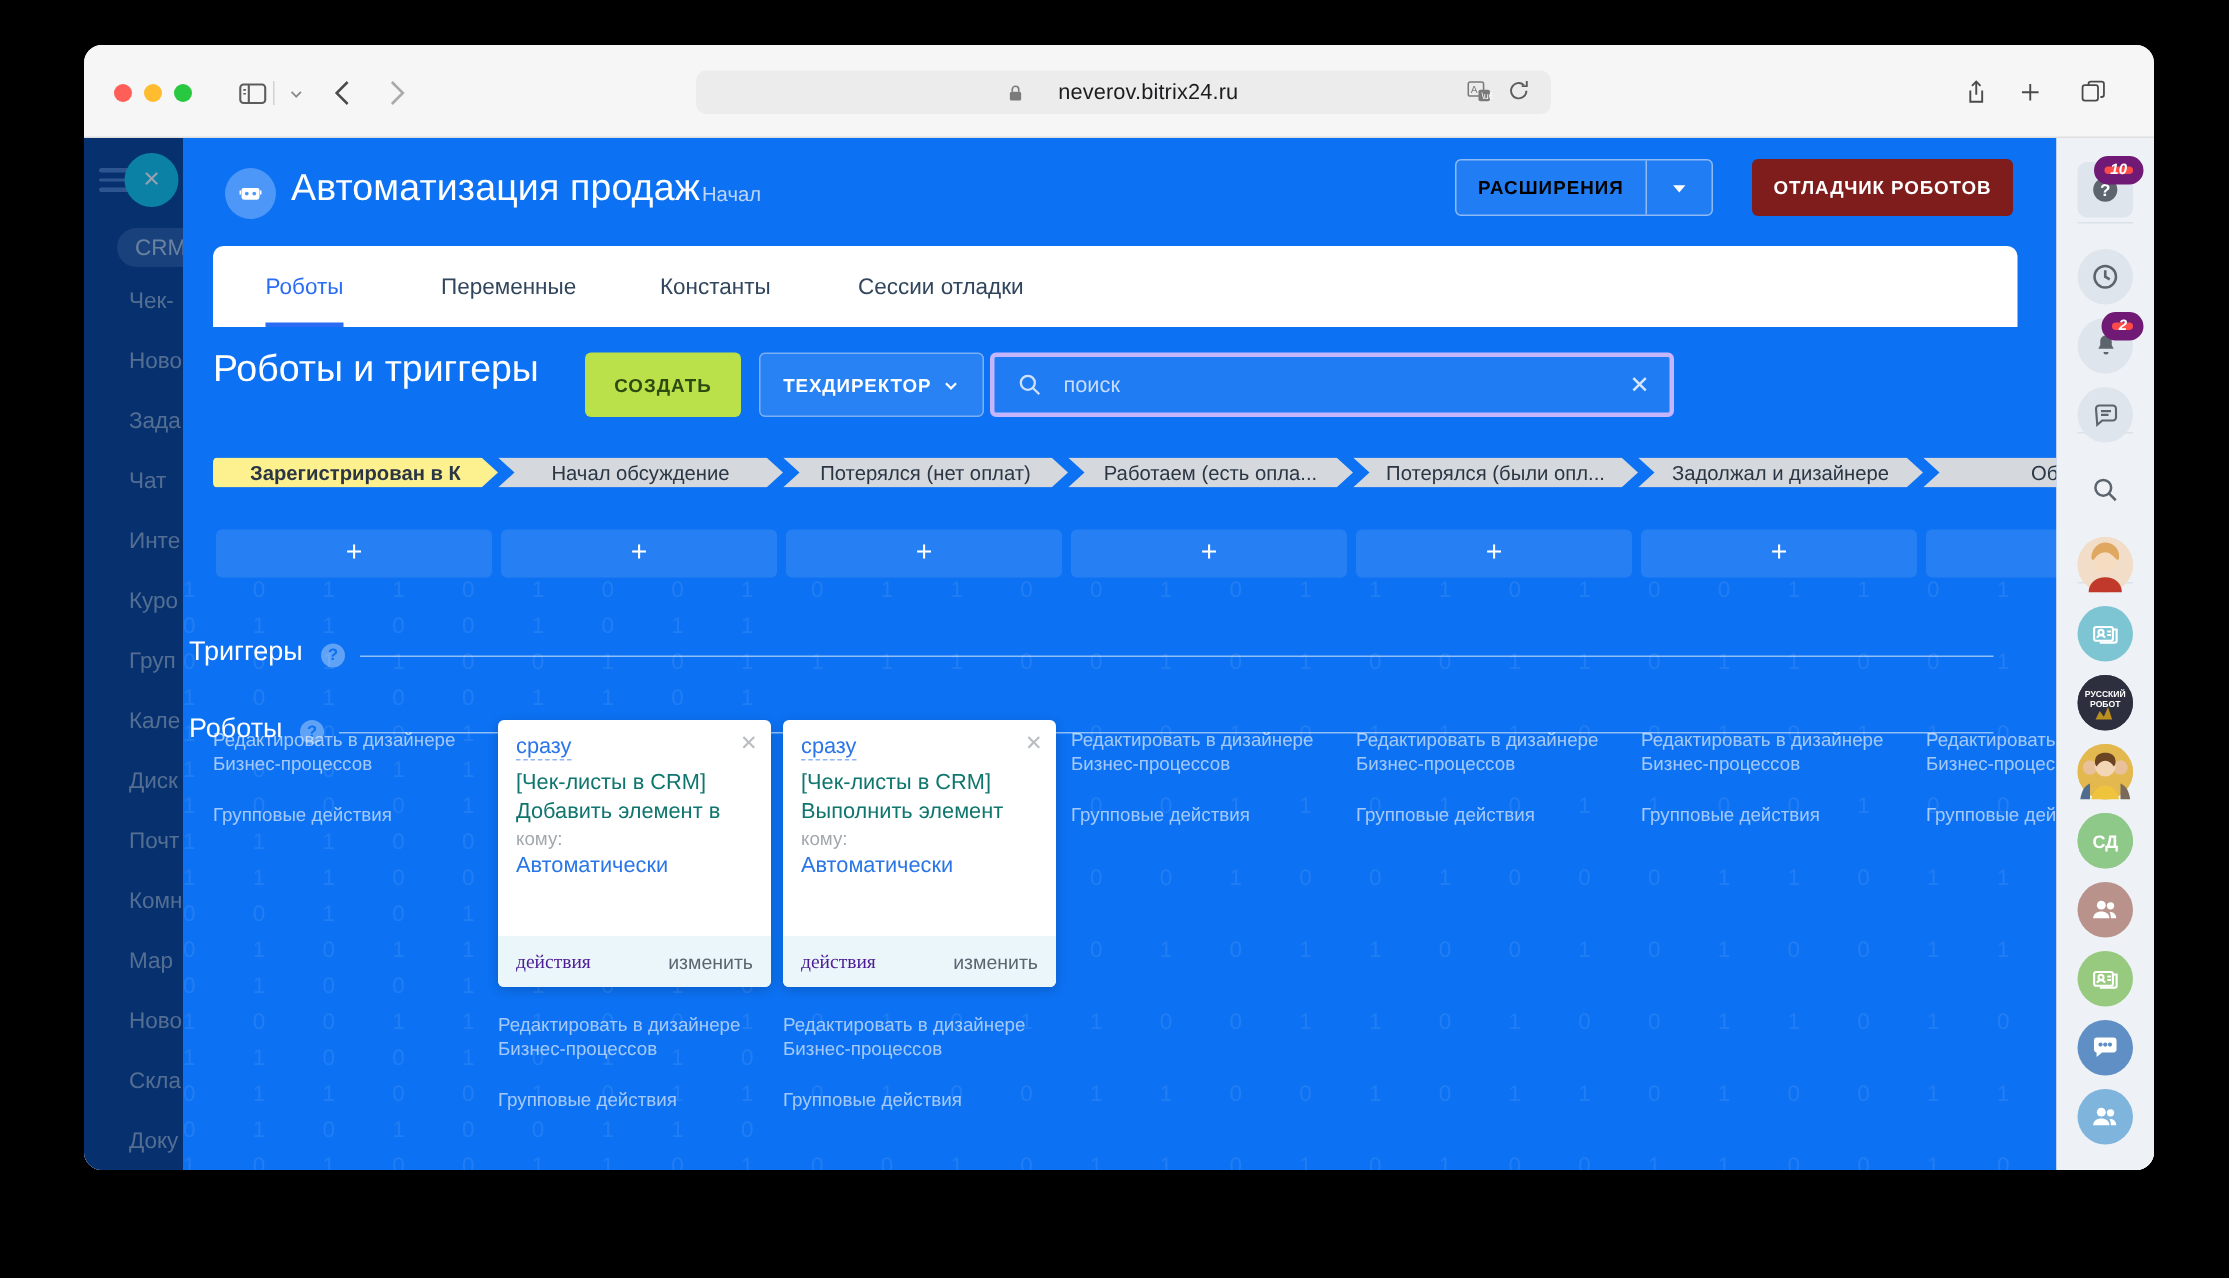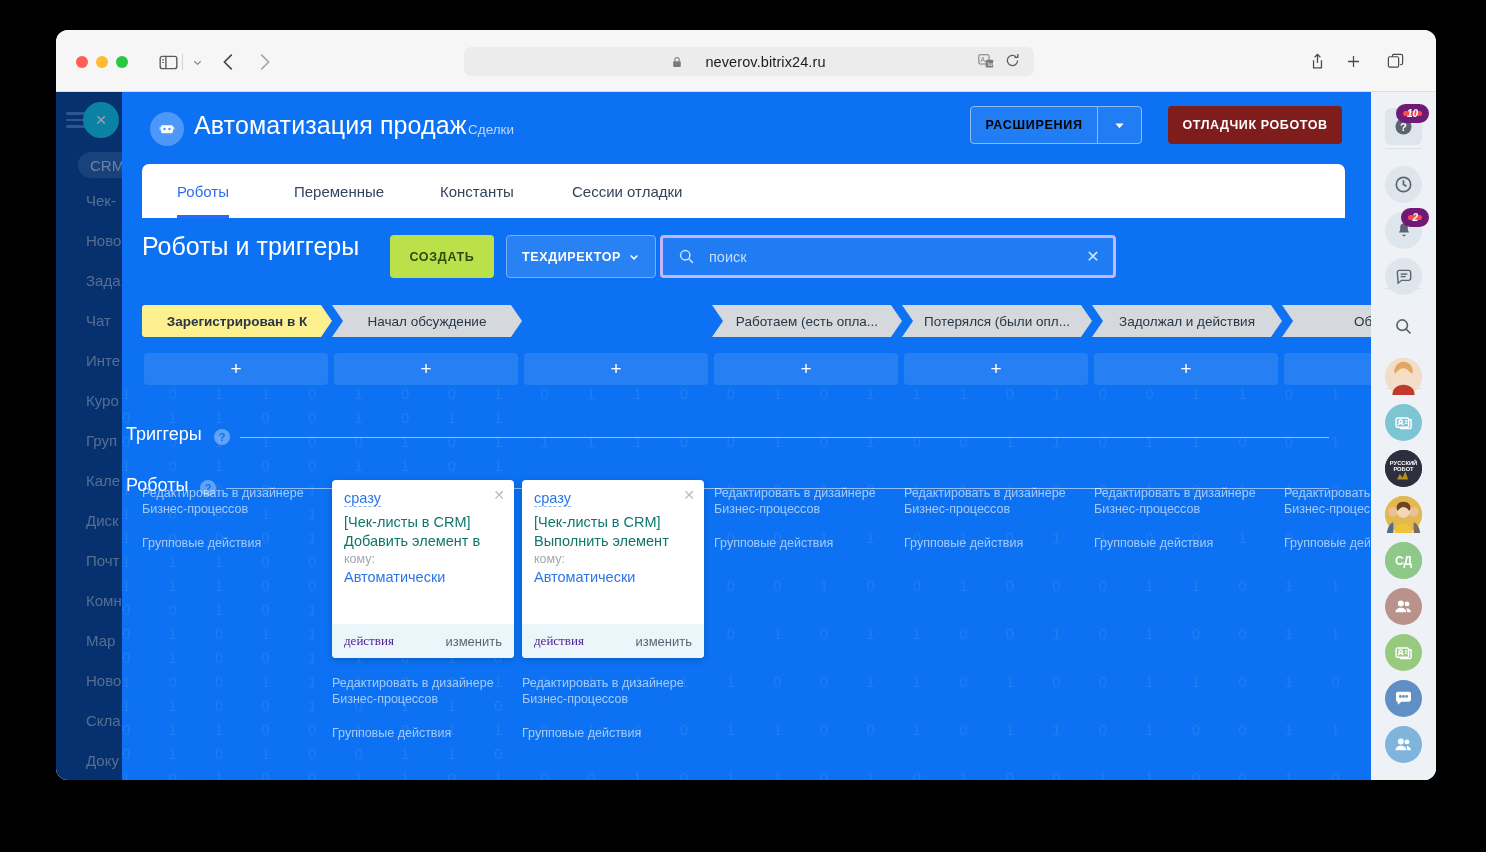--- a/index.html
+++ b/index.html
@@ -224,21 +224,21 @@
   #search-icon-wrap { width: 46px; display:flex; align-items:center; justify-content:center; color:#cfe1fb; }
   #search-input-text { flex:1; color:#c8dcfb; font-size: 14.5px; }
   #search-clear { width: 40px; display:flex; align-items:center; justify-content:center; color:#d6e6fd; font-size:16px;}
 
   
   #stages-row {
     position:absolute; left: 20px; top: 213px;
     width: 1229px; height: 32px;
   }
   .stage-tab {
-    position:absolute; top: 0; height: 32px;
+    position:absolute; top: 0; height: 20px;
     background: #d5d8dc;
     display:flex; align-items:center; justify-content:center;
     font-size: 13.5px; color:#2b3645;
     padding: 0 14px;
     clip-path: polygon(0 0, calc(100% - 11px) 0, 100% 50%, calc(100% - 11px) 100%, 0 100%, 11px 50%);
   }
   .stage-tab.first {
     background: #fdf08f;
     clip-path: polygon(0 0, calc(100% - 11px) 0, 100% 50%, calc(100% - 11px) 100%, 0 100%);
     border-radius: 3px 0 0 3px;
@@ -460,21 +460,21 @@
       <div id="app-header">
         <div id="app-logo">
           <svg viewBox="0 0 24 24" width="20" height="20" fill="#ffffff">
             <path d="M4.8 9.2a1.6 1.6 0 0 1 1.6-1.6h11.2a1.6 1.6 0 0 1 1.6 1.6v5.4a2.4 2.4 0 0 1-2.4 2.4H7.2a2.4 2.4 0 0 1-2.4-2.4z"></path>
             <circle cx="9" cy="12" r="1.5" fill="#4c97f7"></circle>
             <circle cx="15" cy="12" r="1.5" fill="#4c97f7"></circle>
             <path d="M3.2 9.6h1.2v3.2H3.2zM19.6 9.6h1.2v3.2h-1.2z"></path>
           </svg>
         </div>
         <div id="app-title">Автоматизация продаж</div>
-        <div id="app-subtitle">Сделки</div>
+        <div id="app-subtitle">Начал</div>
 
         <div id="btn-extensions">
           <div id="btn-extensions-label">РАСШИРЕНИЯ</div>
           <div id="btn-extensions-arrow">
             <svg viewBox="0 0 16 16" width="11" height="11" fill="currentColor">
                 <polygon points="2,5 14,5 8,12"></polygon>
               </svg>
           </div>
         </div>
 
@@ -528,37 +528,40 @@
           </div>
           <div class="stage-col-add" style="left: 2px; width: 184px;">
             <span>+</span>
           </div>
           <div class="stage-tab" style="left: 190px; width: 190px;">
             <span style="white-space: nowrap; overflow: hidden;">Начал обсуждение</span>
           </div>
           <div class="stage-col-add" style="left: 192px; width: 184px;">
             <span>+</span>
           </div>
+          <div class="stage-tab" style="left: 380px; width: 190px;">
+            <span style="white-space: nowrap; overflow: hidden;">Потерялся (нет оплат)</span>
+          </div>
           <div class="stage-col-add" style="left: 382px; width: 184px;">
             <span>+</span>
           </div>
           <div class="stage-tab" style="left: 570px; width: 190px;">
             <span style="white-space: nowrap; overflow: hidden;">Работаем (есть опла...</span>
           </div>
           <div class="stage-col-add" style="left: 572px; width: 184px;">
             <span>+</span>
           </div>
           <div class="stage-tab" style="left: 760px; width: 190px;">
             <span style="white-space: nowrap; overflow: hidden;">Потерялся (были опл...</span>
           </div>
           <div class="stage-col-add" style="left: 762px; width: 184px;">
             <span>+</span>
           </div>
           <div class="stage-tab" style="left: 950px; width: 190px;">
-            <span style="white-space: nowrap; overflow: hidden;">Задолжал и действия</span>
+            <span style="white-space: nowrap; overflow: hidden;">Задолжал и дизайнере</span>
           </div>
           <div class="stage-col-add" style="left: 952px; width: 184px;">
             <span>+</span>
           </div>
           <div class="stage-tab" style="left: 1140px; width: 190px;">
             <span style="white-space: nowrap; overflow: hidden;">Объект</span>
           </div>
           <div class="stage-col-add" style="left: 1142px; width: 184px;">
             <span>+</span>
           </div>

